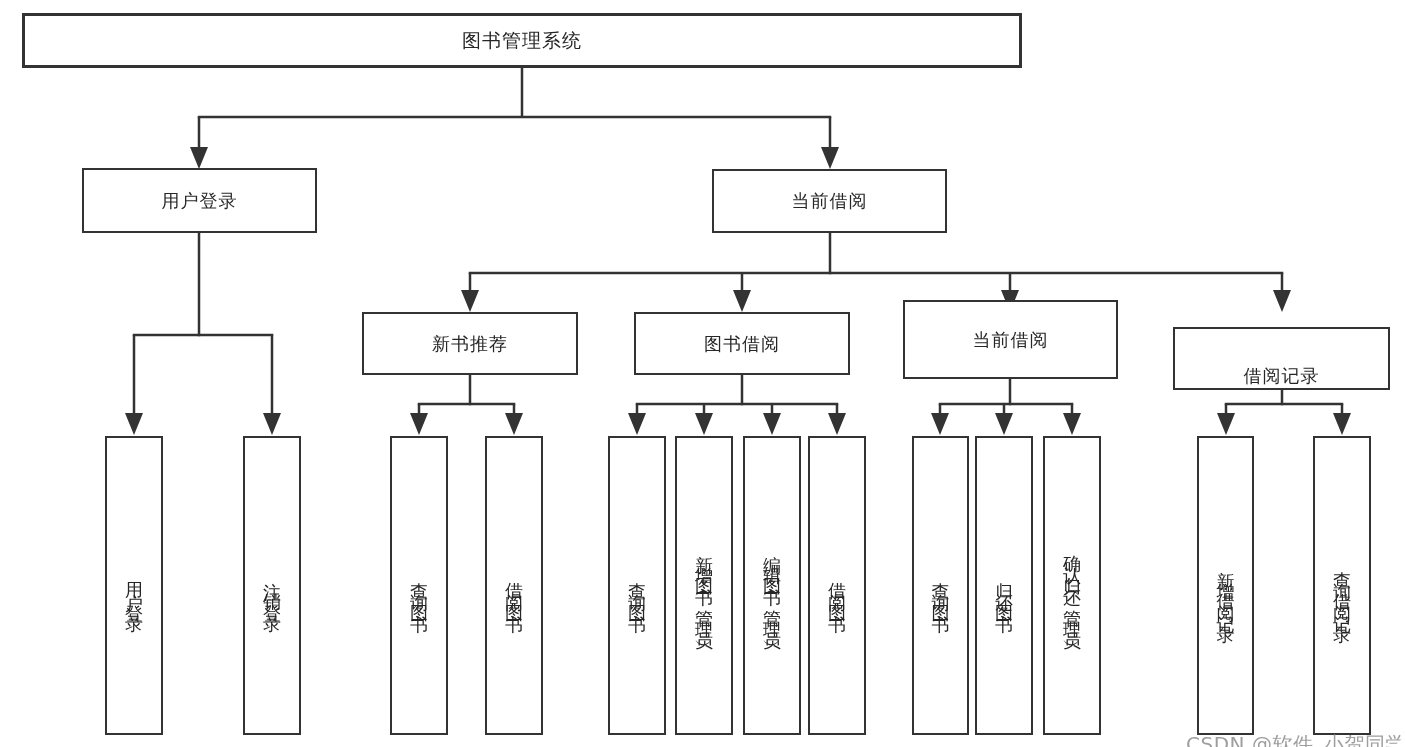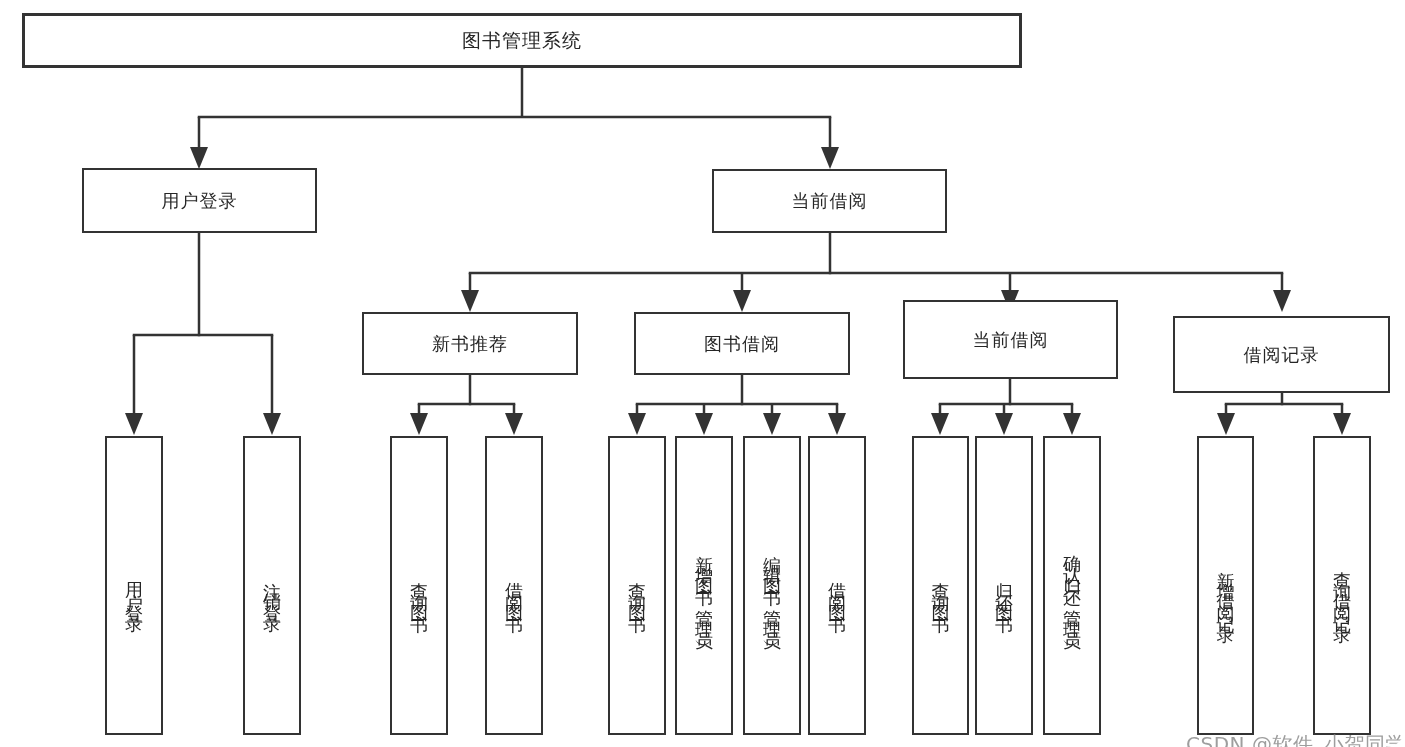--- a/index.html
+++ b/index.html
@@ -159,21 +159,21 @@
 
   <div class="box" style="left:362px; top:312px; width:216px; height:63px;">
     <span>新书推荐</span>
   </div>
   <div class="box" style="left:634px; top:312px; width:216px; height:63px;">
     <span>图书借阅</span>
   </div>
   <div class="box" style="left:903px; top:300px; width:215px; height:79px;">
     <span>当前借阅</span>
   </div>
-  <div class="box" style="left:1173px; top:316px; width:217px; height:77px;">
+  <div class="box" style="left:1173px; top:327px; width:217px; height:63px;align-items:flex-end;">
     <span>借阅记录</span>
   </div>
 
   <div class="leaf" style="left:105px; top:436px; width:58px; height:299px;">
     <span class="vtext">用户登录</span>
   </div>
   <div class="leaf" style="left:243px; top:436px; width:58px; height:299px;">
     <span class="vtext">注销登录</span>
   </div>
 

